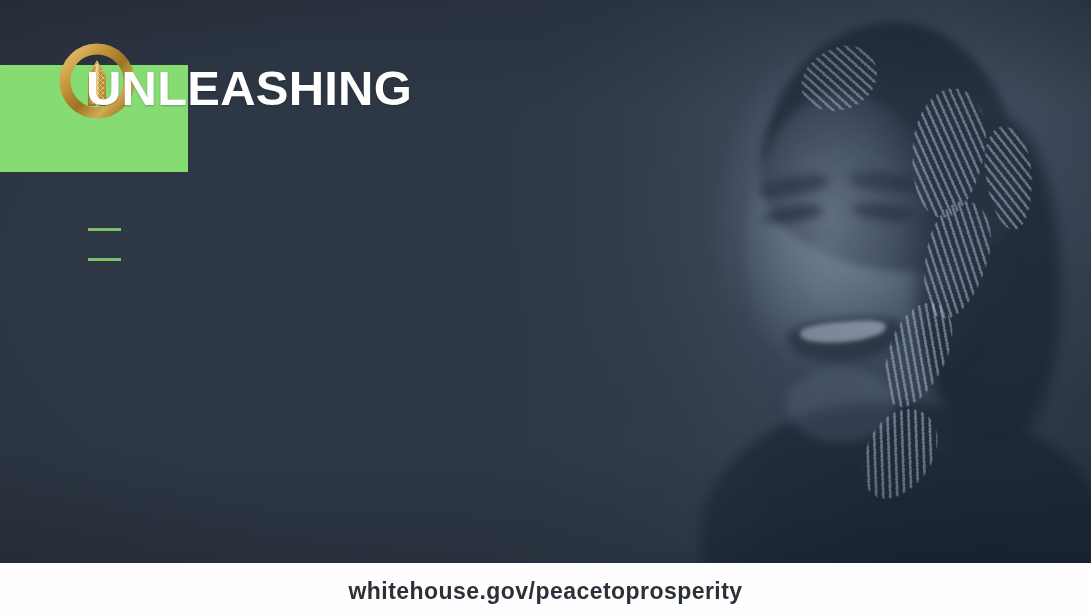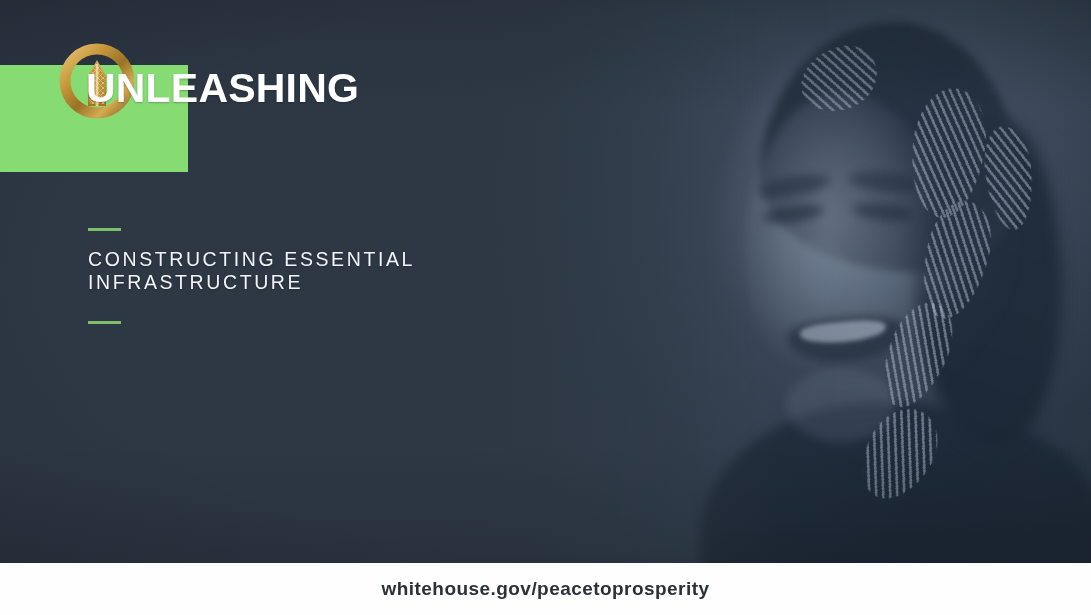--- a/index.html
+++ b/index.html
@@ -152,21 +152,21 @@
   .logo {
     position: absolute;
     left: 53px; top: 38px;
     width: 88px; height: 88px;
   }
   .headline {
     position: absolute;
     left: 86px; top: 66px;
     width: 760px;
     color: #ffffff;
-    font-size: 41px;
+    font-size: 49px;
     font-weight: bold;
     line-height: 45px;
     letter-spacing: 0.2px;
     text-shadow: 0 1px 2px rgba(12,18,26,0.28);
   }
   .headline .l1 { display: block; }
   .headline .l2 { display: block; }
 
   
   .bullets {
@@ -196,21 +196,21 @@
     position: absolute;
     left: 0; top: 563px;
     width: 1091px; height: 52px;
     background: #fefefe;
   }
   .footer-url {
     position: absolute;
     left: 0; right: 0; top: 15px;
     text-align: center;
     color: #2b3138;
-    font-size: 19px;
+    font-size: 23px;
     font-weight: bold;
     letter-spacing: 0.45px;
   }
 </style>
 </head>
 <body>
 
 <div class="slide">
 
   <div class="photo-layer">
@@ -271,22 +271,20 @@
     </svg>
   </div>
 
   <div class="headline">
     <span class="l1">UNLEASHING</span>
   </div>
 
   <div class="bullets">
     <div class="bullet">
       <div class="dash"></div>
-      <div class="b-text">CONSTRUCTING ESSENTIAL
-INFRASTRUCTURE</div>
     </div>
     <div class="bullet">
       <div class="dash"></div>
     </div>
   </div>
 
   <div class="footer">
     <div class="footer-url">whitehouse.gov/peacetoprosperity</div>
   </div>
 

